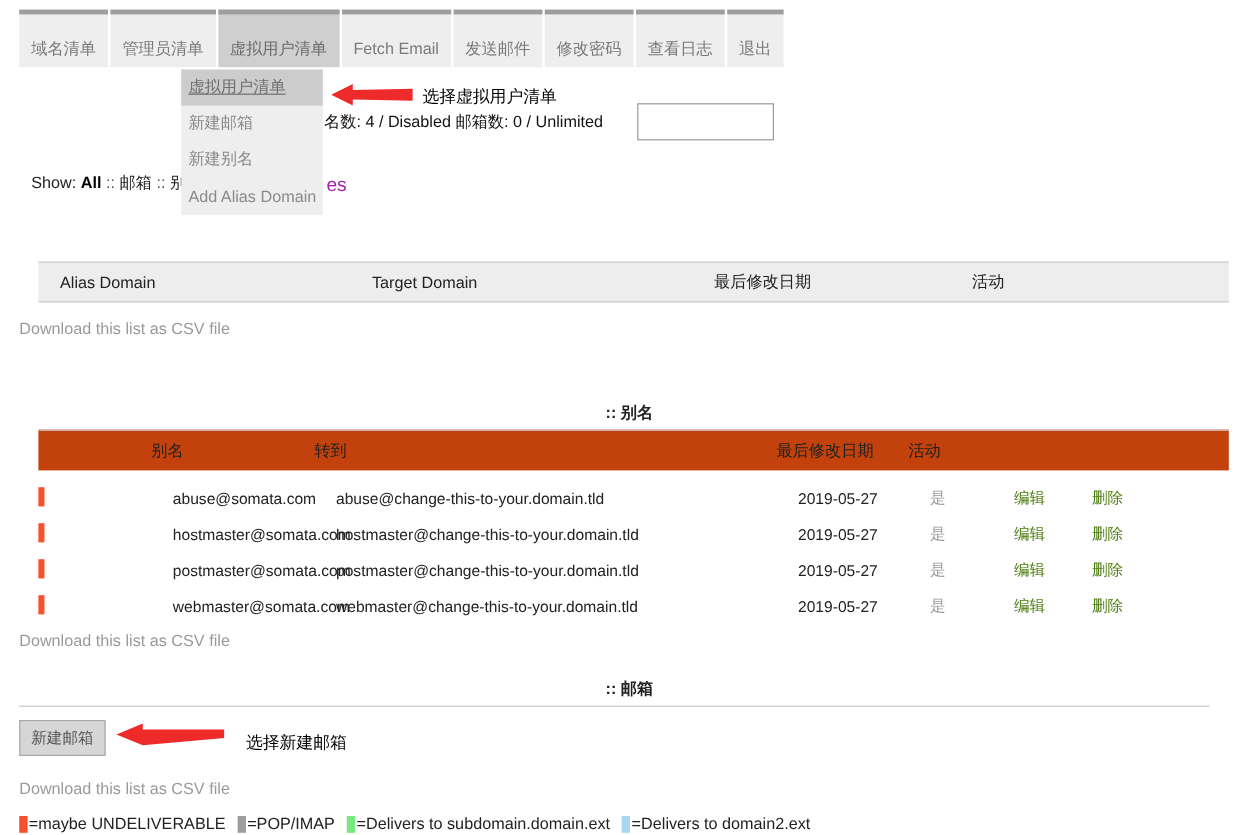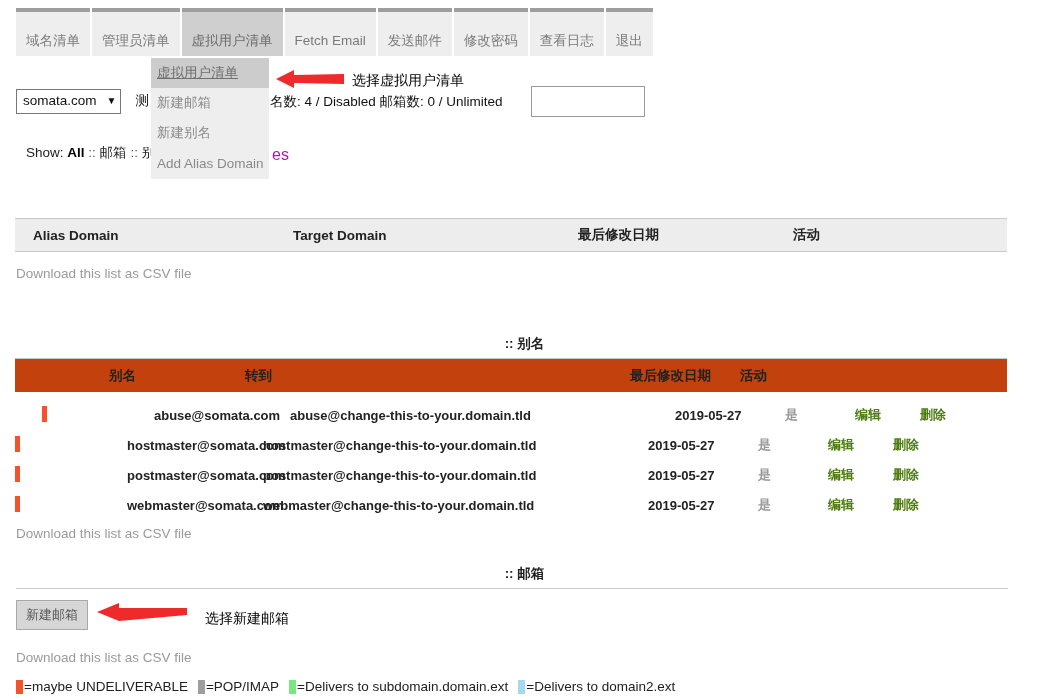--- a/index.html
+++ b/index.html
@@ -104,21 +104,21 @@
   
   .showline {
     position: absolute; left: 26px; top: 144px;
     font-size: 13.5px; color: #222;
     white-space: nowrap;
   }
   .showline b { color: #000; }
   .showline .sep { color: #555; }
 
   
-  .tbl { position: absolute; left: 15px; width: 992px; font-weight: bold; }
+  .tbl { position: absolute; left: 32px; width: 992px; }
   .thead {
     background: #ededed;
     border-top: 1px solid #c9c9c9;
     border-bottom: 1px solid #c9c9c9;
     height: 34px;
     display: flex; align-items: center;
     font-size: 13.5px;
     color: #222;
   }
   .thead.nolines { border-top: 1px solid #c9c9c9; border-bottom: none; }
@@ -207,27 +207,20 @@
       <div class="dd-item"><span>新建邮箱</span></div>
       <div class="dd-item"><span>新建别名</span></div>
       <div class="dd-item"><span>Add Alias Domain</span></div>
     </div>
 
   <svg class="arrow" style="left:276px; top:68px;" width="68" height="22" viewBox="0 0 68 22">
     <path d="M0 11 L18 2 L18 7 L68 6 L68 16 L18 15 L18 20 Z" fill="#ee2a2a"></path>
   </svg>
   <div class="annot-text" style="left:352px; top:72px;">选择虚拟用户清单</div>
 
-  <div class="domain-row">
-    <div class="domain-select">
-      <span>somata.com</span>
-      <span class="caret">▼</span>
-    </div>
-    <span class="domain-meta" style="margin-left:14px;">测</span>
-  </div>
   <div class="domain-meta" style="position:absolute; left:258px; top:93px;">名数: 4 / Disabled   邮箱数: 0 / Unlimited</div>
 
   <input class="top-input" type="text" value="" placeholder="" style="">
 
   <div class="showline">
     <span>Show:</span>
     <b>All</b>
     <span class="sep">::</span>
     <span>邮箱</span>
     <span class="sep">::</span>
@@ -249,21 +242,21 @@
   <div class="section-title" style="top:335px;">:: 别名</div>
 
   <div class="tbl" style="top:358px;">
     <div class="thead nolines" style="background:#c2410c; height:34px;">
       <div class="alias-hdr-c1">别名</div>
       <div class="c2">转到</div>
       <div class="c3">最后修改日期</div>
       <div class="c4">活动</div>
     </div>
     <div id="alias-rows" style="margin-top: 0px;">
-        <div class="trow" style="height: 30px; margin-top: 8px; justify-content: center;">
+        <div class="trow" style="height: 30px; margin-top: 8px;">
           <div class="c-flag"><span class="flagbar" style="background: rgb(244, 81, 44);"></span></div>
           <div class="c1">abuse@somata.com</div>
           <div class="c2">abuse@change-this-to-your.domain.tld</div>
           <div class="c3">2019-05-27</div>
           <div class="c4 muted">是</div>
           <div class="c5 link-act">编辑</div>
           <div class="c6 link-act">删除</div>
         </div>
         <div class="trow" style="height: 30px; margin-top: 0px;">
           <div class="c-flag"><span class="flagbar" style="background: rgb(244, 81, 44);"></span></div>

